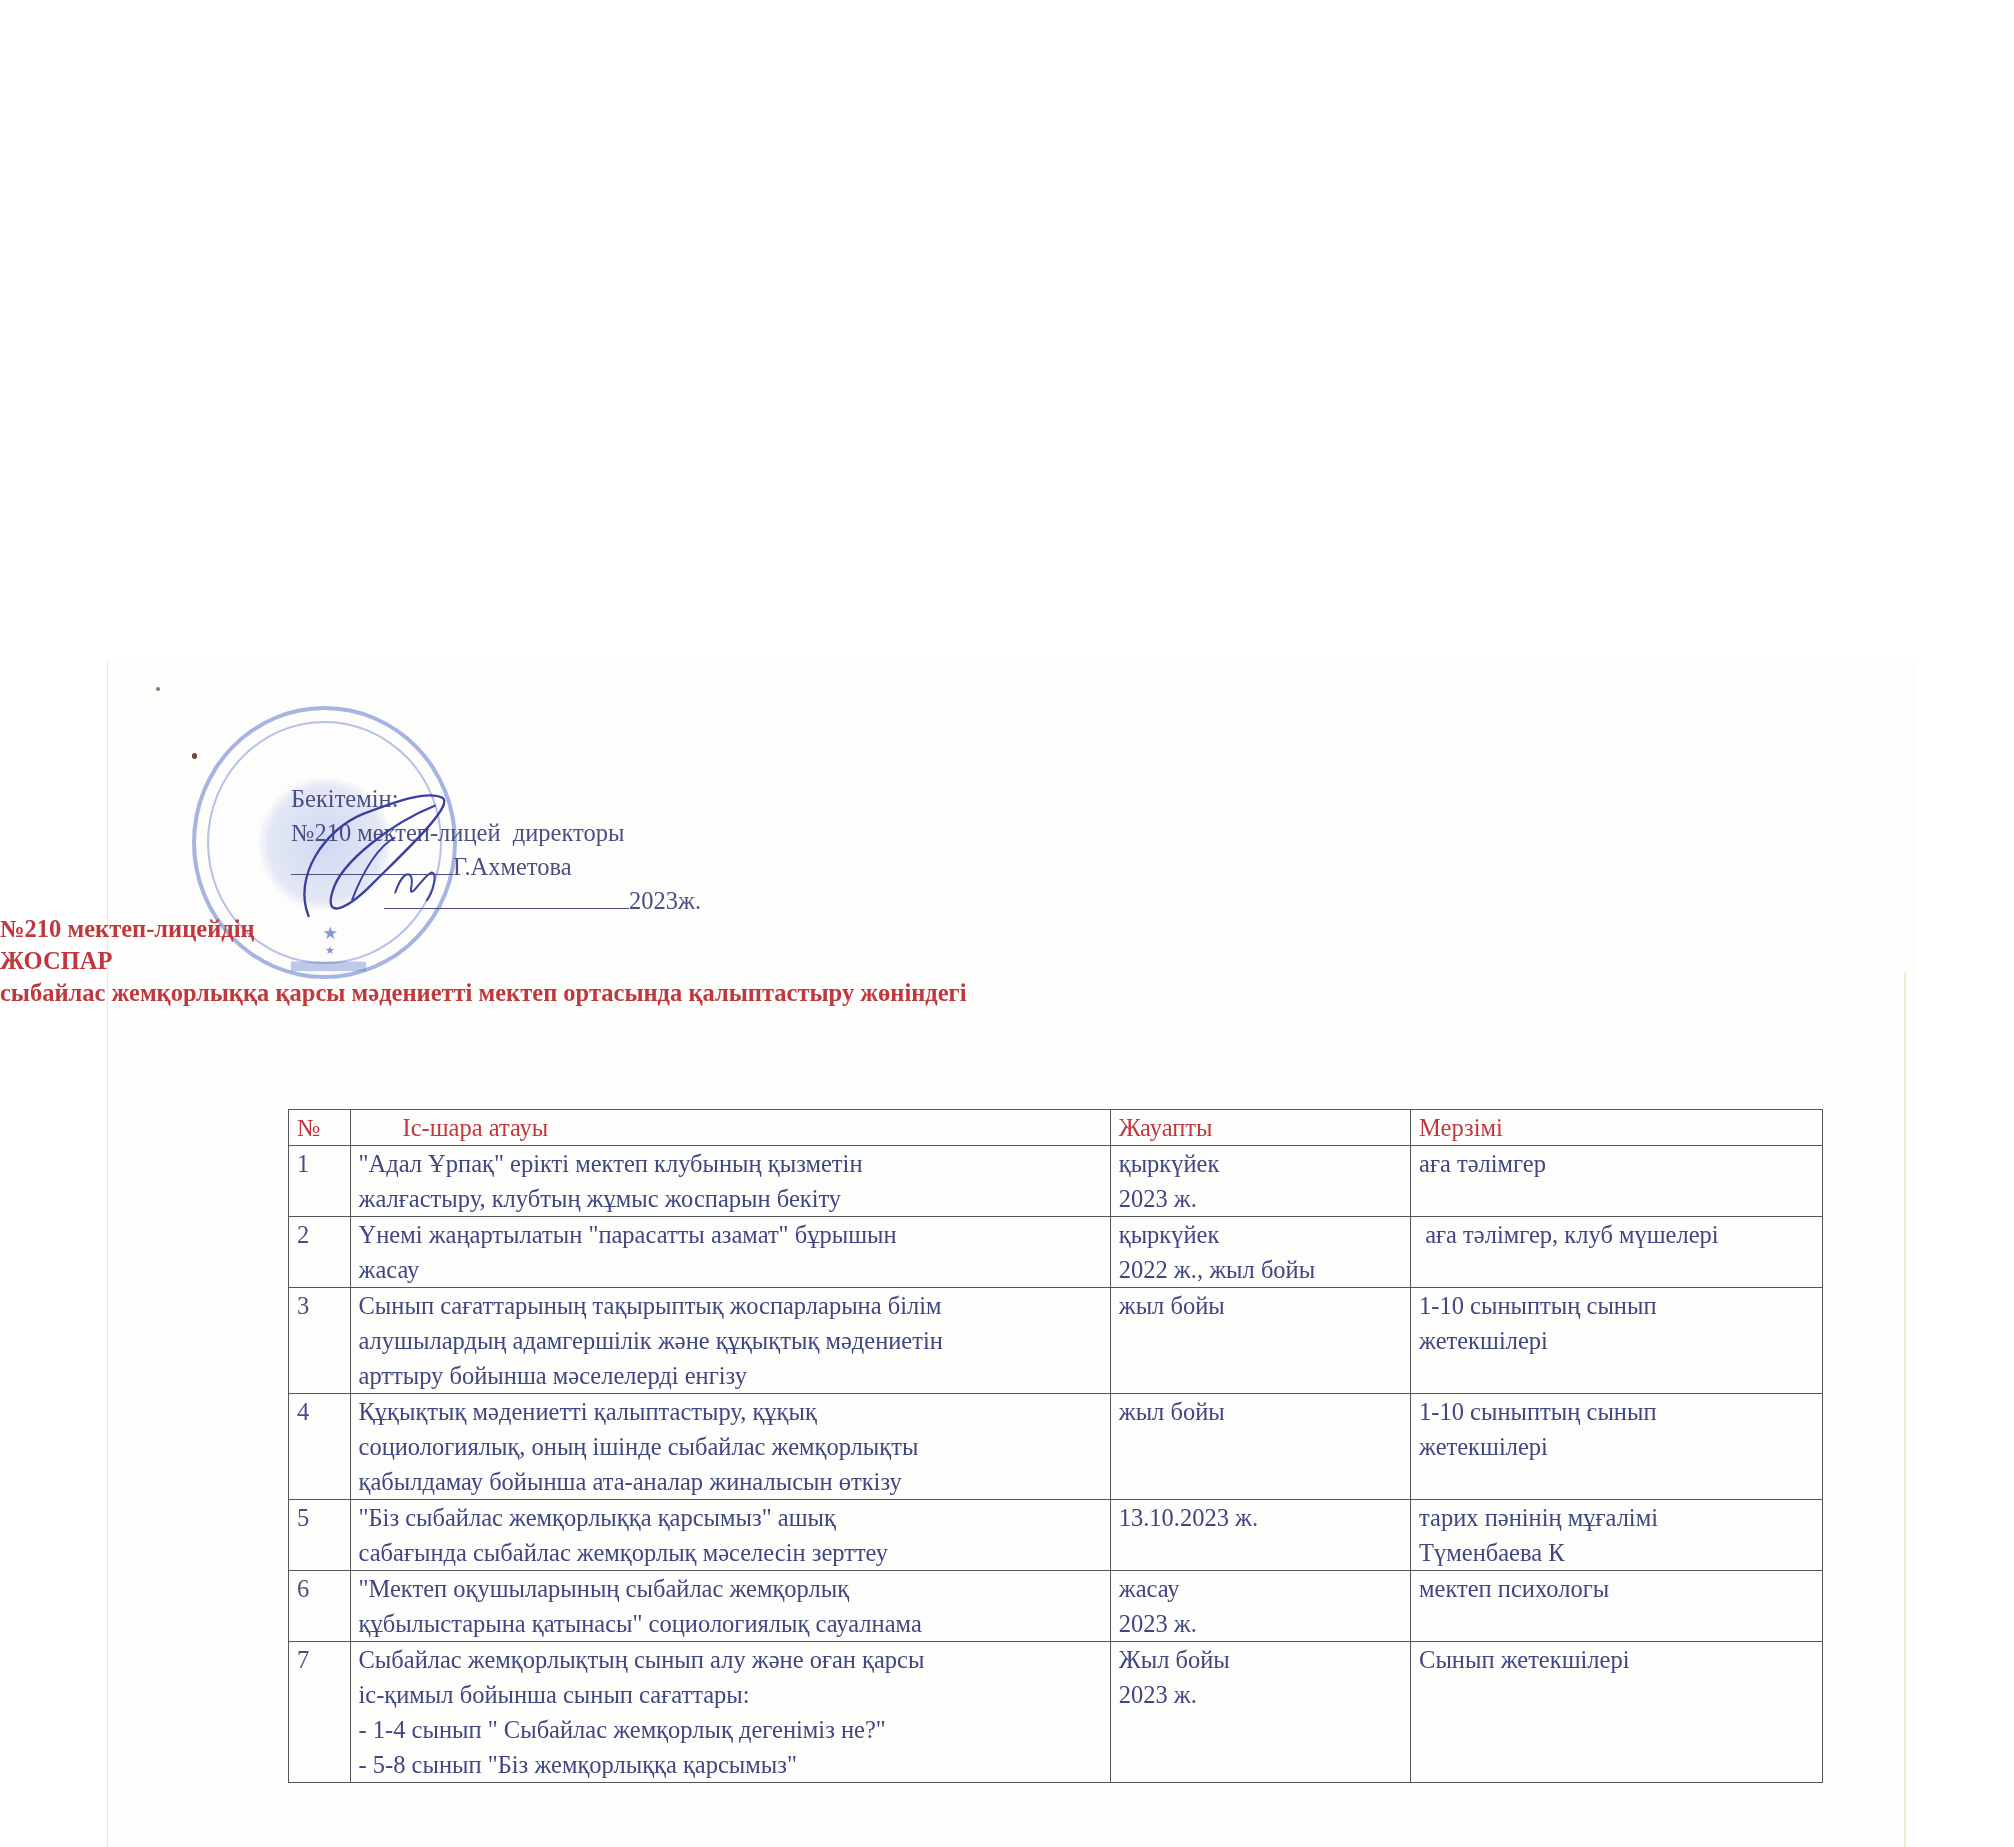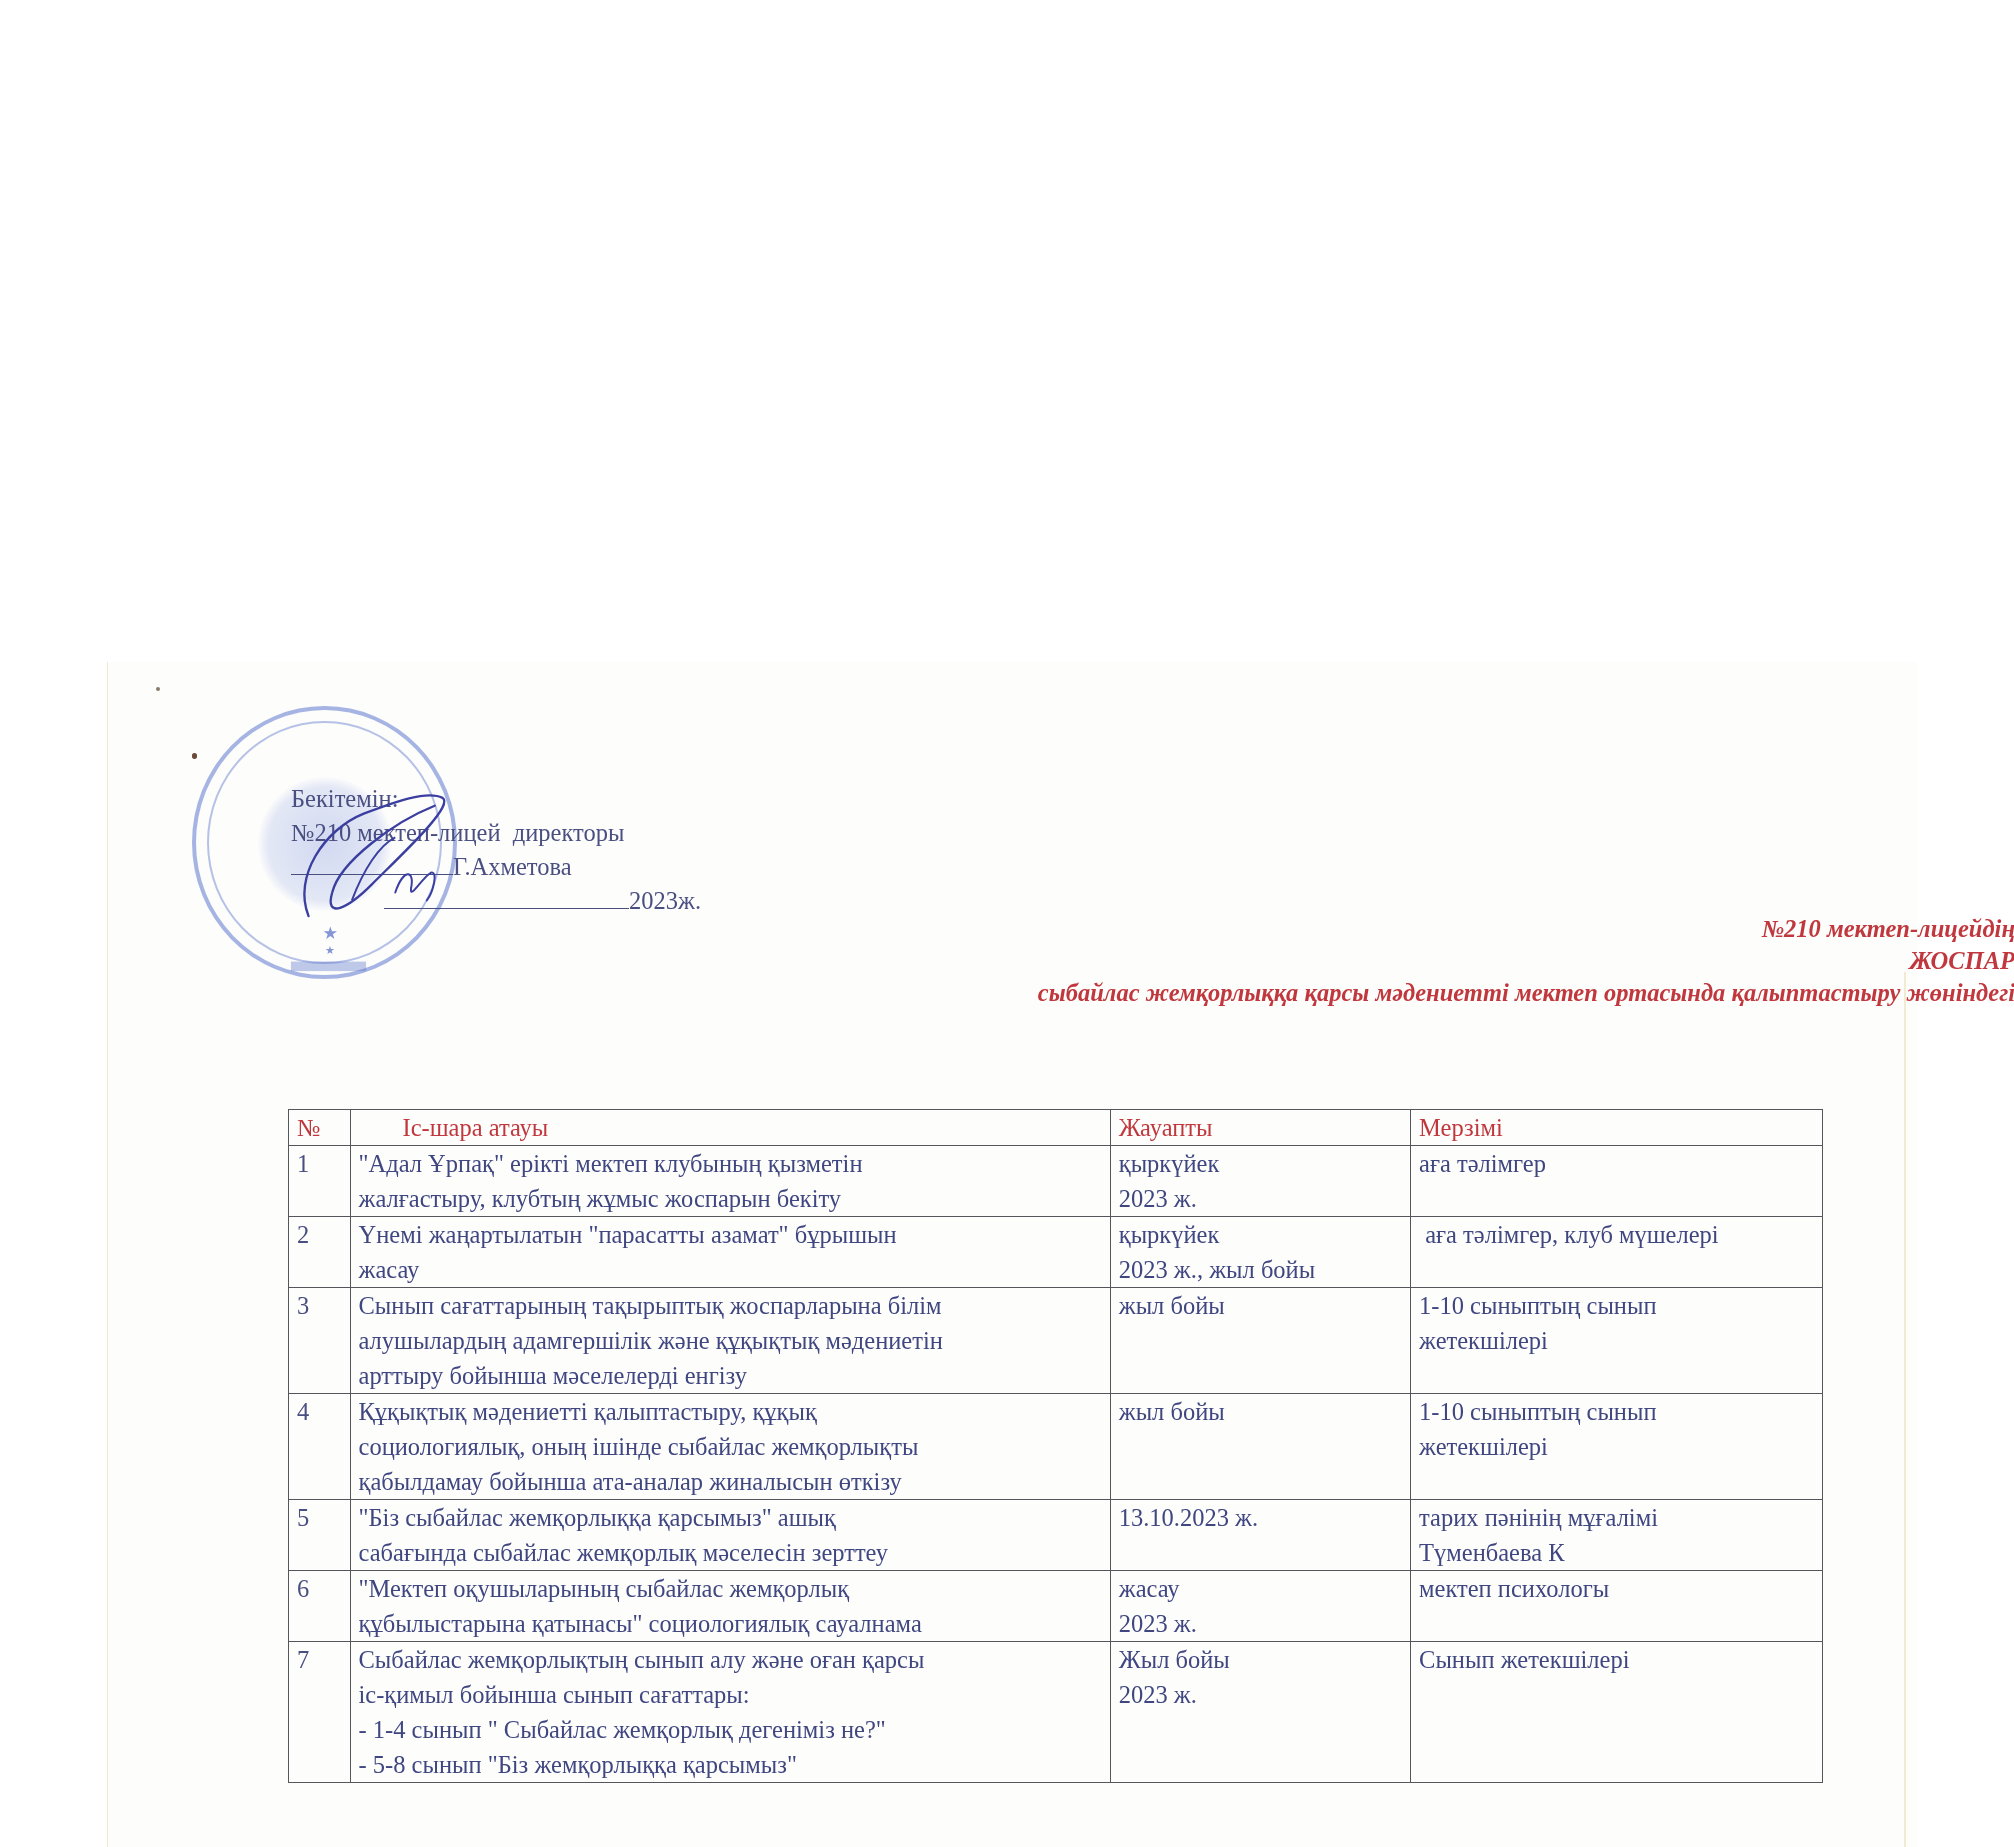--- a/index.html
+++ b/index.html
@@ -88,26 +88,25 @@
     height: 24px;
     vertical-align: baseline;
   }
 
   
   .title {
     position: absolute;
     left: 0;
     width: 2015px;
     top: 913px;
-    text-align: right;
+    text-align: left;
     color: #c0383d;
     font-weight: bold;
     font-size: 24.5px;
     line-height: 32px;
-    font-style: italic;
   }
   .title div { white-space: nowrap; }
 
   
   table.plan {
     position: absolute;
     left: 288px;
     top: 1109px;
     width: 1535px;
     border-collapse: collapse;
@@ -208,21 +207,21 @@
       </td>
     </tr>
     <tr class="row-2">
       <td class="num">2</td>
       <td>
         <span class="cell-line">Үнемі жаңартылатын "парасатты азамат" бұрышын</span>
         <span class="cell-line">жасау</span>
       </td>
       <td>
         <span class="cell-line">қыркүйек</span>
-        <span class="cell-line">2023 ж., жыл бойы</span>
+        <span class="cell-line">2022 ж., жыл бойы</span>
       </td>
       <td>
         <span class="cell-line"> аға тәлімгер, клуб мүшелері</span>
       </td>
     </tr>
     <tr class="row-3">
       <td class="num">3</td>
       <td>
         <span class="cell-line">Сынып сағаттарының тақырыптық жоспарларына білім</span>
         <span class="cell-line">алушылардың адамгершілік және құқықтық мәдениетін</span>

